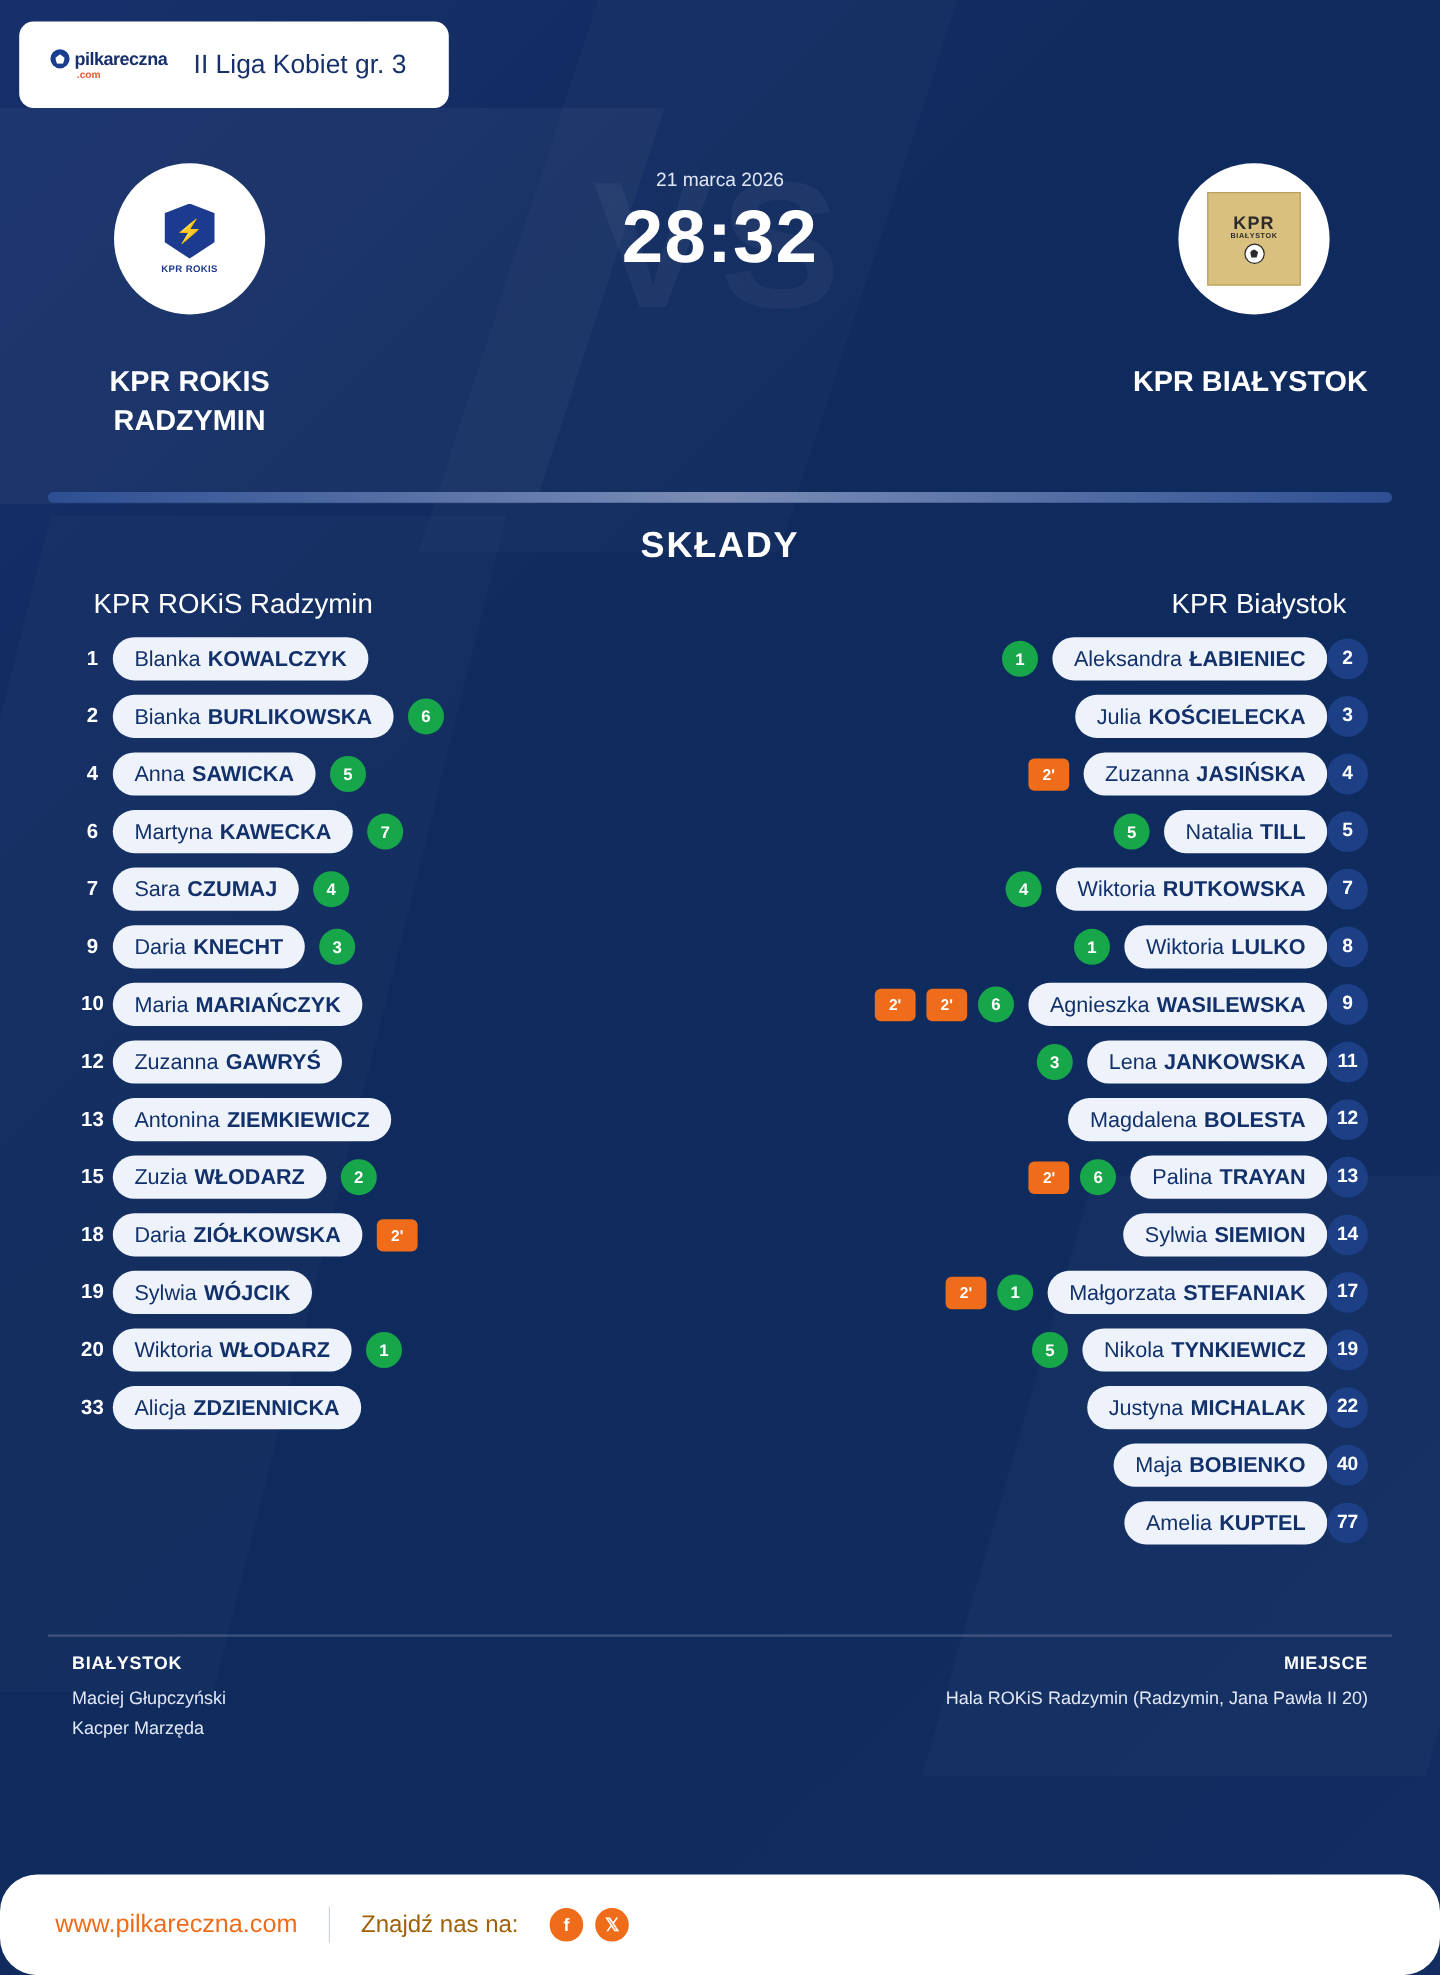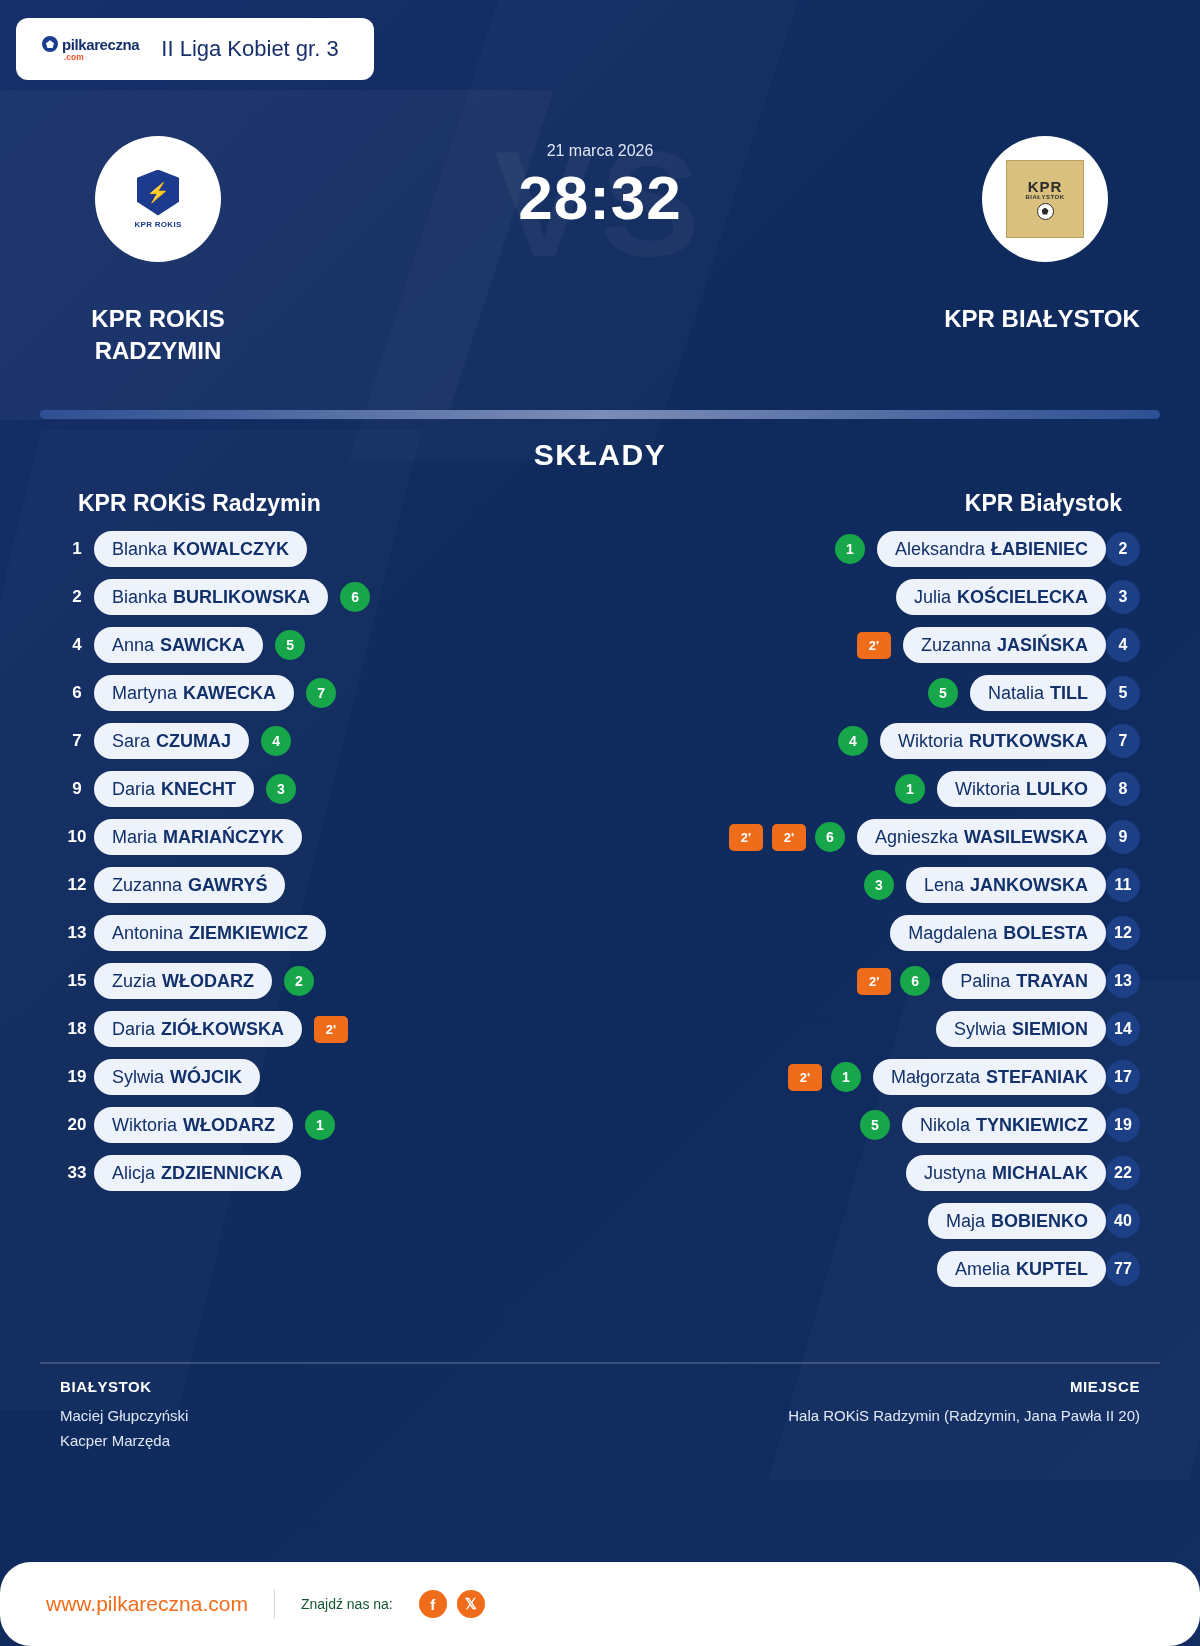--- a/index.html
+++ b/index.html
@@ -39,21 +39,21 @@
   .deco4 {
     position: absolute; left: -80px; top: 430px;
     width: 380px; height: 980px;
     background: rgba(255,255,255,0.018);
     transform: skewX(-14deg);
   }
 
   
   .league-box {
     position: absolute; left: 16px; top: 18px;
-    width: 358px; height: 62px;
+    width: 358px; height: 72px;
     background: #ffffff;
     border-radius: 12px;
     display: flex; align-items: center;
     padding-left: 26px;
     gap: 22px;
   }
   .logo-mark {
     display: flex; flex-direction: column; align-items: flex-start;
     line-height: 1;
   }
@@ -147,21 +147,21 @@
   }
   .section-title {
     position: absolute; left: 0; right: 0; top: 438px;
     text-align: center;
     font-size: 30px; font-weight: bold; color: #fff; letter-spacing: 1.5px;
   }
 
   
   .roster-head {
     position: absolute; top: 490px;
-    font-size: 23px; font-weight: bold; color: #fff;
+    font-size: 23px; font-weight: normal; color: #fff;
   }
   .roster-head.left { left: 78px; }
   .roster-head.right { right: 78px; }
 
   .roster {
     position: absolute; top: 530px;
   }
   .roster.left { left: 60px; width: 520px; }
   .roster.right { right: 60px; width: 520px; }
 
@@ -232,21 +232,21 @@
     position: absolute; left: 0; bottom: 0;
     width: 1200px; height: 84px;
     background: #fff;
     display: flex; align-items: center;
     padding-left: 46px;
     gap: 26px;
     border-radius: 31px;
   }
   .site { font-size: 21px; color: #ef6c1a; }
   .vbar { width: 1px; height: 30px; background: #cfd5e0; }
-  .find { font-size: 14px; color: #14532d; }
+  .find { font-size: 20px; color: #a16207; }
   .soc {
     width: 28px; height: 28px; border-radius: 50%;
     background: #ef6c1a; color: #fff;
     display: flex; align-items: center; justify-content: center;
     font-size: 15px; font-weight: bold;
   }
   .soc-wrap { display: flex; gap: 10px; align-items: center; }
 </style>
 </head>
 <body>

